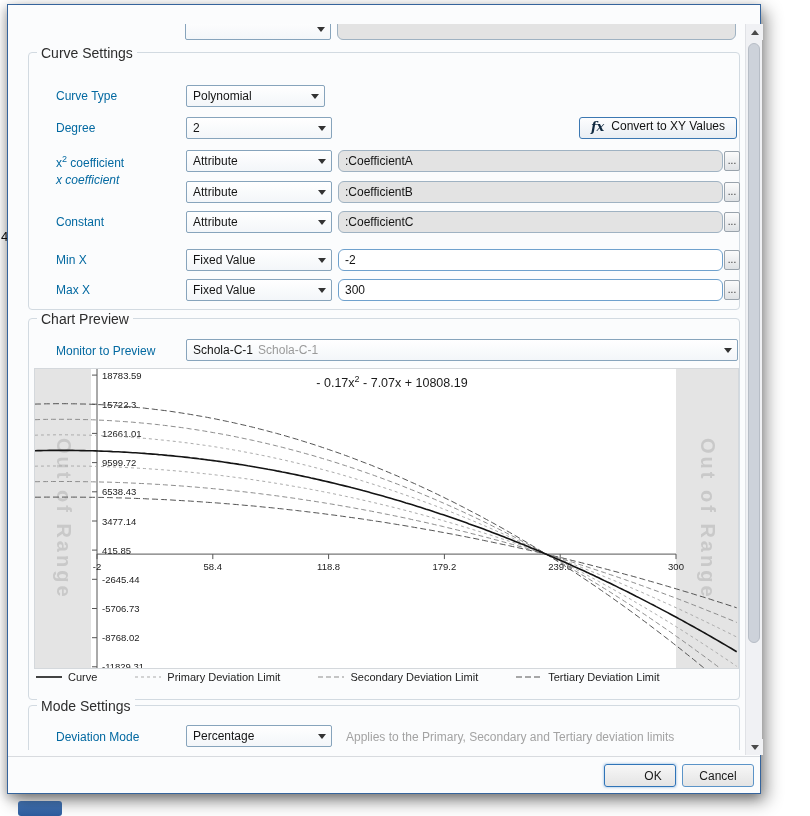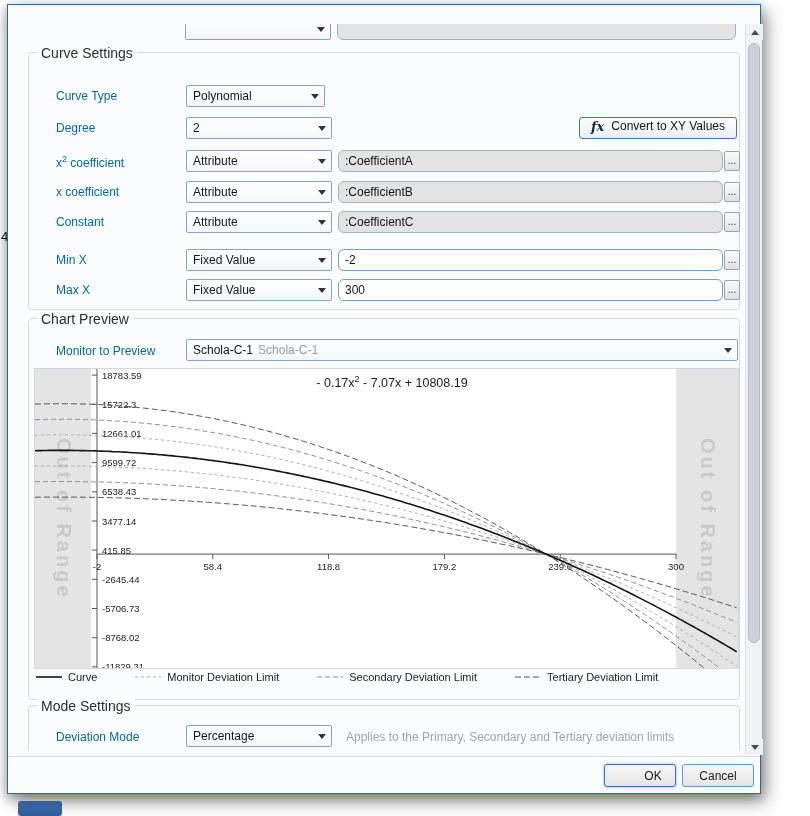--- a/index.html
+++ b/index.html
@@ -144,21 +144,21 @@
         <span class="combo-text">Attribute</span>
         <span class="combo-arrow">
             <span class="tri-down"></span>
           </span>
       </div>
       <div class="field readonly" style="left:309px; top:97px; width:385px;">
         <span>:CoefficientA</span>
       </div>
       <button class="browse" style="left:695px; top:98px;">...</button>
 
-      <label class="form-label" style="top:132px;">x coefficient</label>
+      <label class="form-label" style="top:120px;font-style:italic;">x coefficient</label>
       <div class="combo" style="left:157px; top:128px; width:146px;">
         <span class="combo-text">Attribute</span>
         <span class="combo-arrow">
             <span class="tri-down"></span>
           </span>
       </div>
       <div class="field readonly" style="left:309px; top:128px; width:385px;">
         <span>:CoefficientB</span>
       </div>
       <button class="browse" style="left:695px; top:129px;">...</button>
@@ -272,21 +272,21 @@
         <span class="legend-item">
           <svg width="26" height="6">
               <line x1="0" y1="3" x2="26" y2="3" stroke="#141414" stroke-width="1.6"></line>
             </svg>
           <span>Curve</span>
         </span>
         <span class="legend-item">
           <svg width="26" height="6">
               <line x1="0" y1="3" x2="26" y2="3" stroke="#ababab" stroke-width="1" stroke-dasharray="3 3"></line>
             </svg>
-          <span>Monitor Deviation Limit</span>
+          <span>Primary Deviation Limit</span>
         </span>
         <span class="legend-item">
           <svg width="26" height="6">
               <line x1="0" y1="3" x2="26" y2="3" stroke="#8d8d8d" stroke-width="1" stroke-dasharray="5 3"></line>
             </svg>
           <span>Secondary Deviation Limit</span>
         </span>
         <span class="legend-item">
           <svg width="26" height="6">
               <line x1="0" y1="3" x2="26" y2="3" stroke="#535353" stroke-width="1" stroke-dasharray="6 3"></line>

